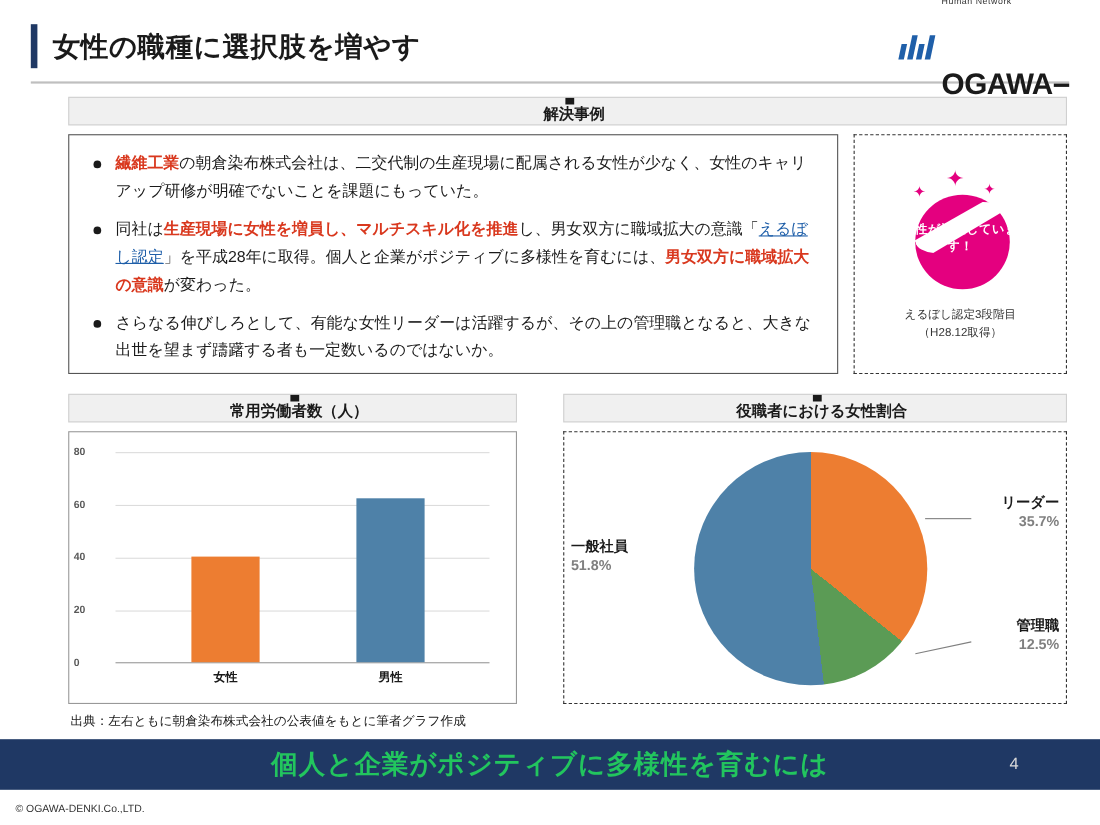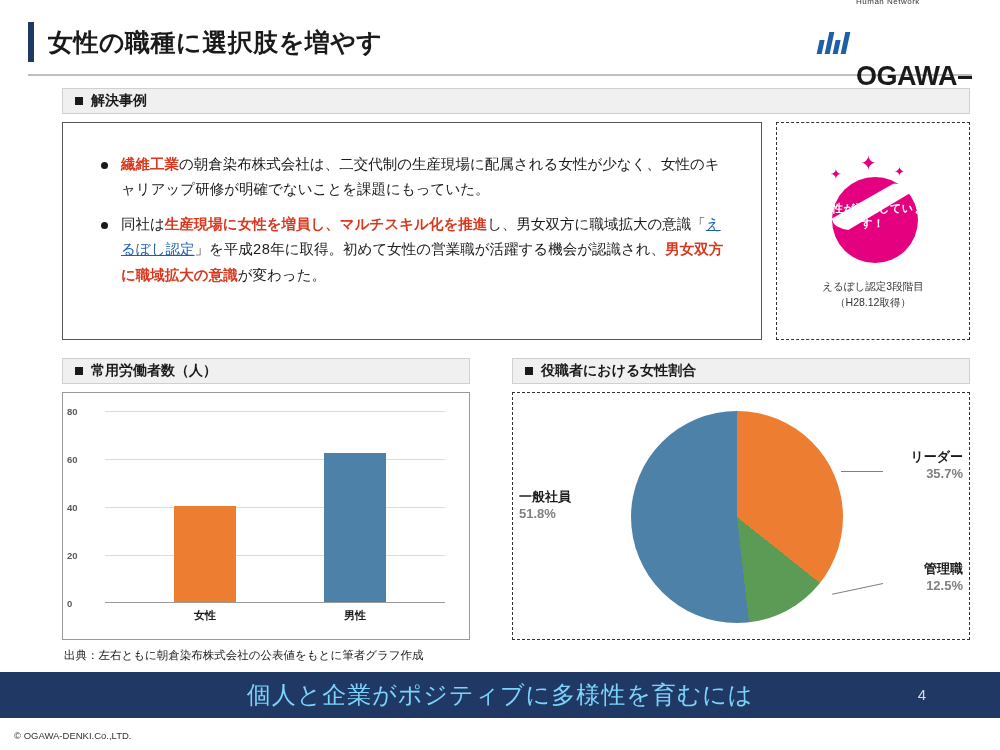--- a/index.html
+++ b/index.html
@@ -92,20 +92,21 @@
   .sec-head {
     position: absolute;
     background: #f0f0f0;
     border: 1px solid #d0d0d0;
     display: flex;
     align-items: center;
     padding-left: 12px;
     font-size: 14px;
     font-weight: bold;
     color: #1a1a1a;
+    flex-direction: column;
   }
   .sec-head .sq {
     display: inline-block;
     width: 8px; height: 8px;
     background: #1a1a1a;
     margin-right: 8px;
   }
 
   #sec-solution { left: 62px; top: 88px; width: 908px; height: 26px; }
   #sec-workers  { left: 62px; top: 358px; width: 408px; height: 26px; }
@@ -113,21 +114,21 @@
 
   
   .case-box {
     position: absolute;
     left: 62px; top: 122px;
     width: 700px; height: 218px;
     border: 1px solid #555;
     background: #fff;
     padding: 14px 16px 10px 16px;
   }
-  .bullets { margin: 16px; padding: 0; list-style: none; font-family: Liberation Mono, monospace; }
+  .bullets { margin: 0; padding: 0; list-style: none; }
   .bullets li {
     position: relative;
     padding-left: 26px;
     margin-bottom: 9px;
     font-size: 14.5px;
     line-height: 1.75;
     color: #1a1a1a;
   }
   .bullets li::before {
     content: "";
@@ -312,23 +313,23 @@
   .footer-band {
     position: absolute;
     left: 0; top: 672px;
     width: 1000px; height: 46px;
     background: #1f3864;
     display: flex;
     align-items: center;
     justify-content: center;
   }
   .footer-title {
-    color: #7dd3fc;
+    color: #22c55e;
     font-size: 24px;
-    font-weight: normal;
+    font-weight: bold;
     letter-spacing: 1px;
   }
   .page-no {
     position: absolute;
     right: 26px; top: 686px;
     color: #d9d9d9;
     font-size: 15px;
   }
   .copyright {
     position: absolute;
@@ -364,21 +365,24 @@
     <span class="sq"></span>
     <span>解決事例</span>
   </div>
 
   <div class="case-box">
     <ul class="bullets">
       <li>
         <span class="red">繊維工業</span><span>の朝倉染布株式会社は、二交代制の生産現場に配属される女性が少なく、女性のキャリアップ研修が明確でないことを課題にもっていた。</span>
       </li>
       <li>
-        <span>同社は</span><span class="red">生産現場に女性を増員し、マルチスキル化を推進</span><span>し、男女双方に職域拡大の意識「</span><span class="link">えるぼし認定</span><span>」を平成28年に取得。初めて女性の営業職が活躍する機会が認識され、</span><span class="red">男女双方に職域拡大の意識</span><span>が変わった。</span>
+        <span>同社は</span><span class="red">生産現場に女性を増員し、マルチスキル化を推進</span><span>し、男女双方に職域拡大の意識「</span><span class="link">えるぼし認定</span><span>」を平成28年に取得。個人と企業がポジティブに多様性を育むには、</span><span class="red">男女双方に職域拡大の意識</span><span>が変わった。</span>
+      </li>
+      <li>
+        <span>さらなる伸びしろとして、有能な女性リーダーは活躍するが、その上の管理職となると、大きな出世を望まず躊躇する者も一定数いるのではないか。</span>
       </li>
     </ul>
   </div>
 
   <div class="badge-box">
     <div class="eruboshi">
       <span class="star s1">✦</span>
       <span class="star s2">✦</span>
       <span class="star s3">✦</span>
       <div class="eruboshi-circle"></div>

